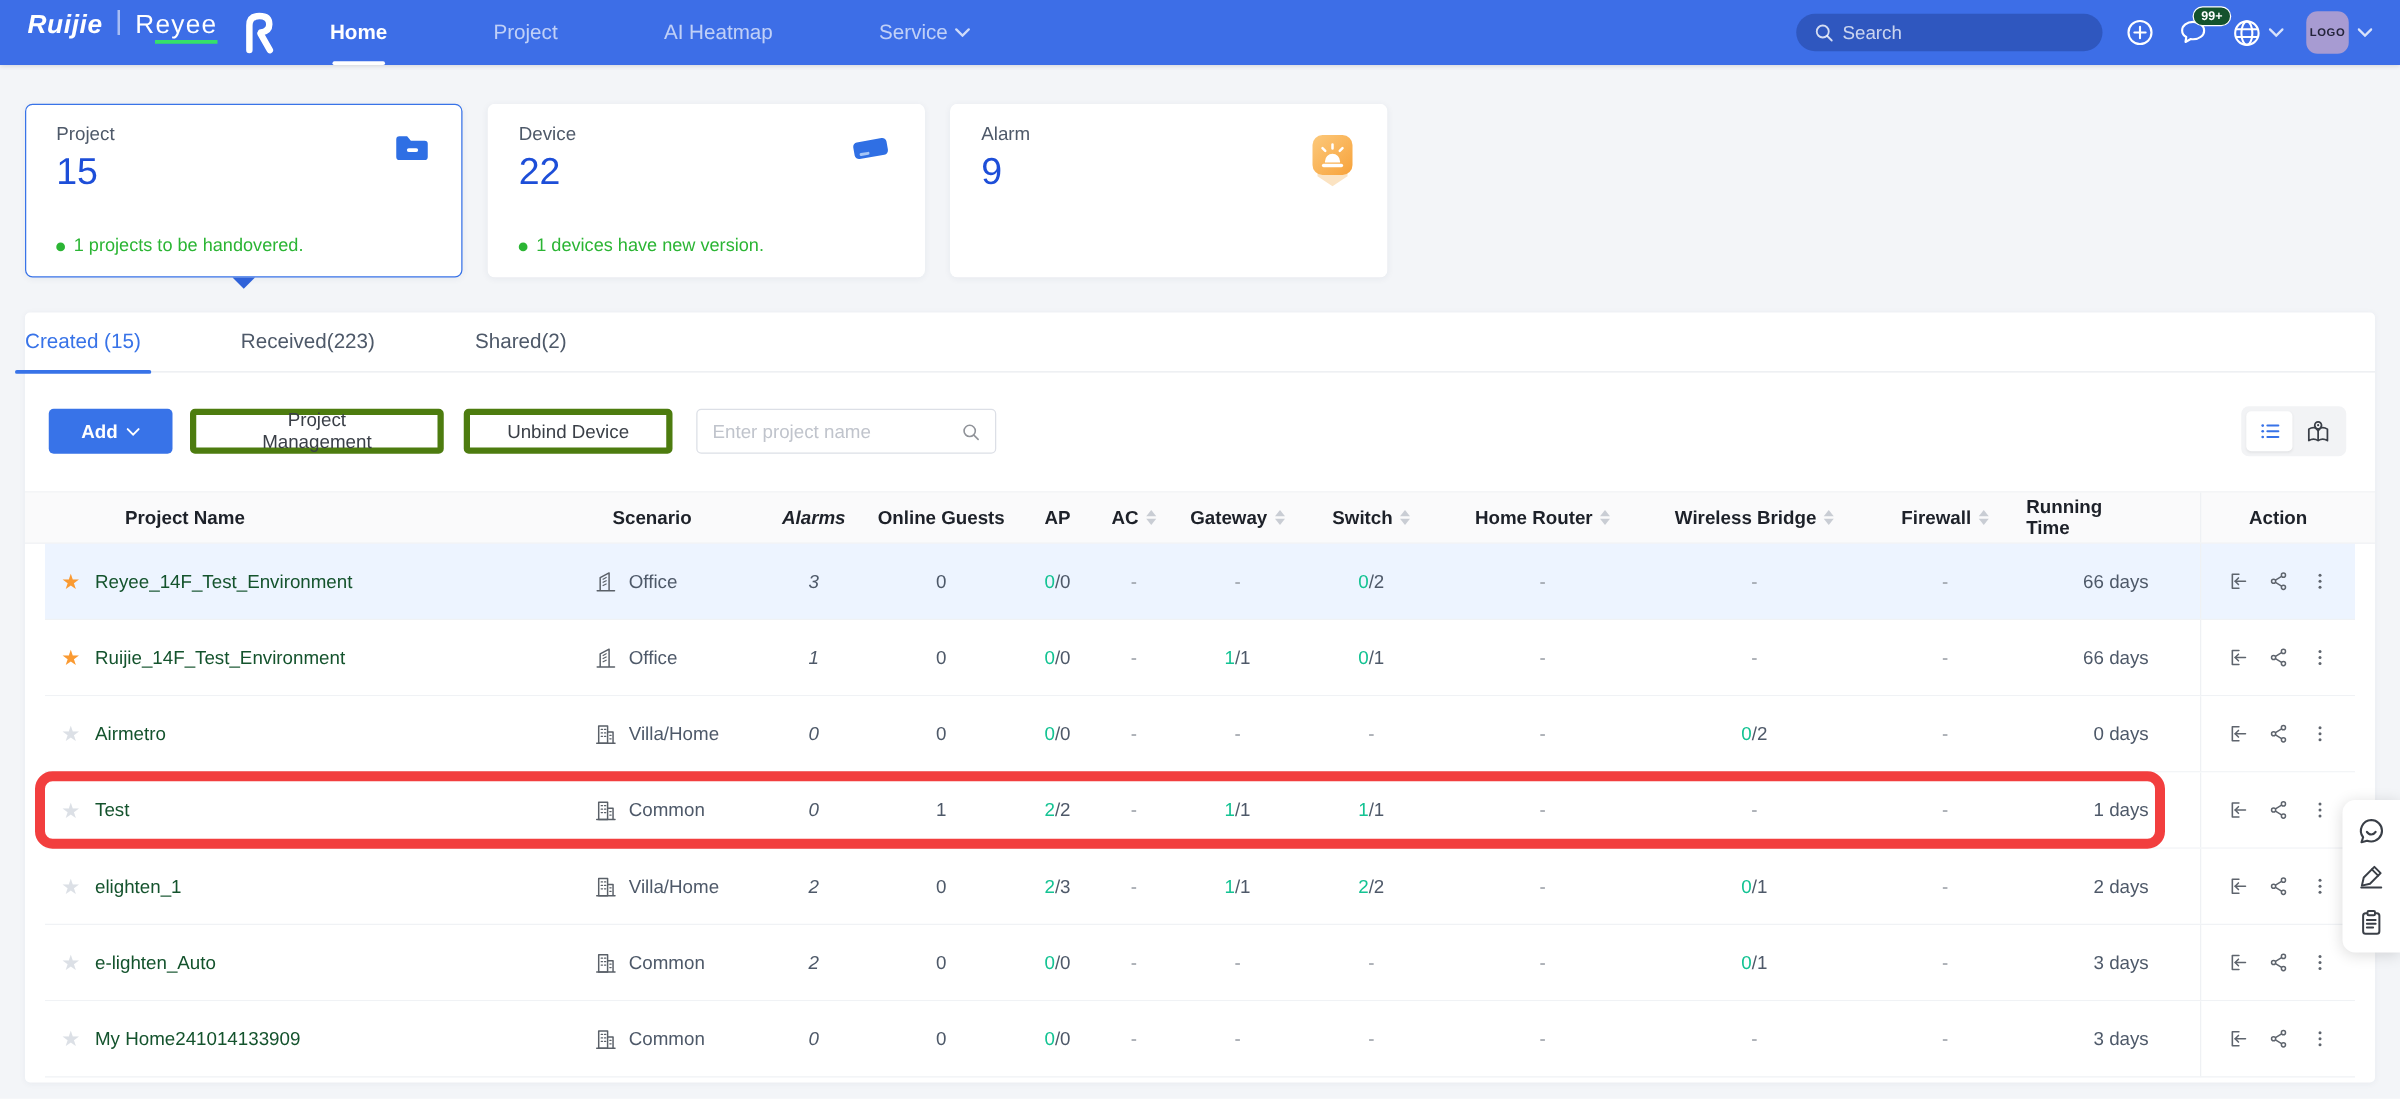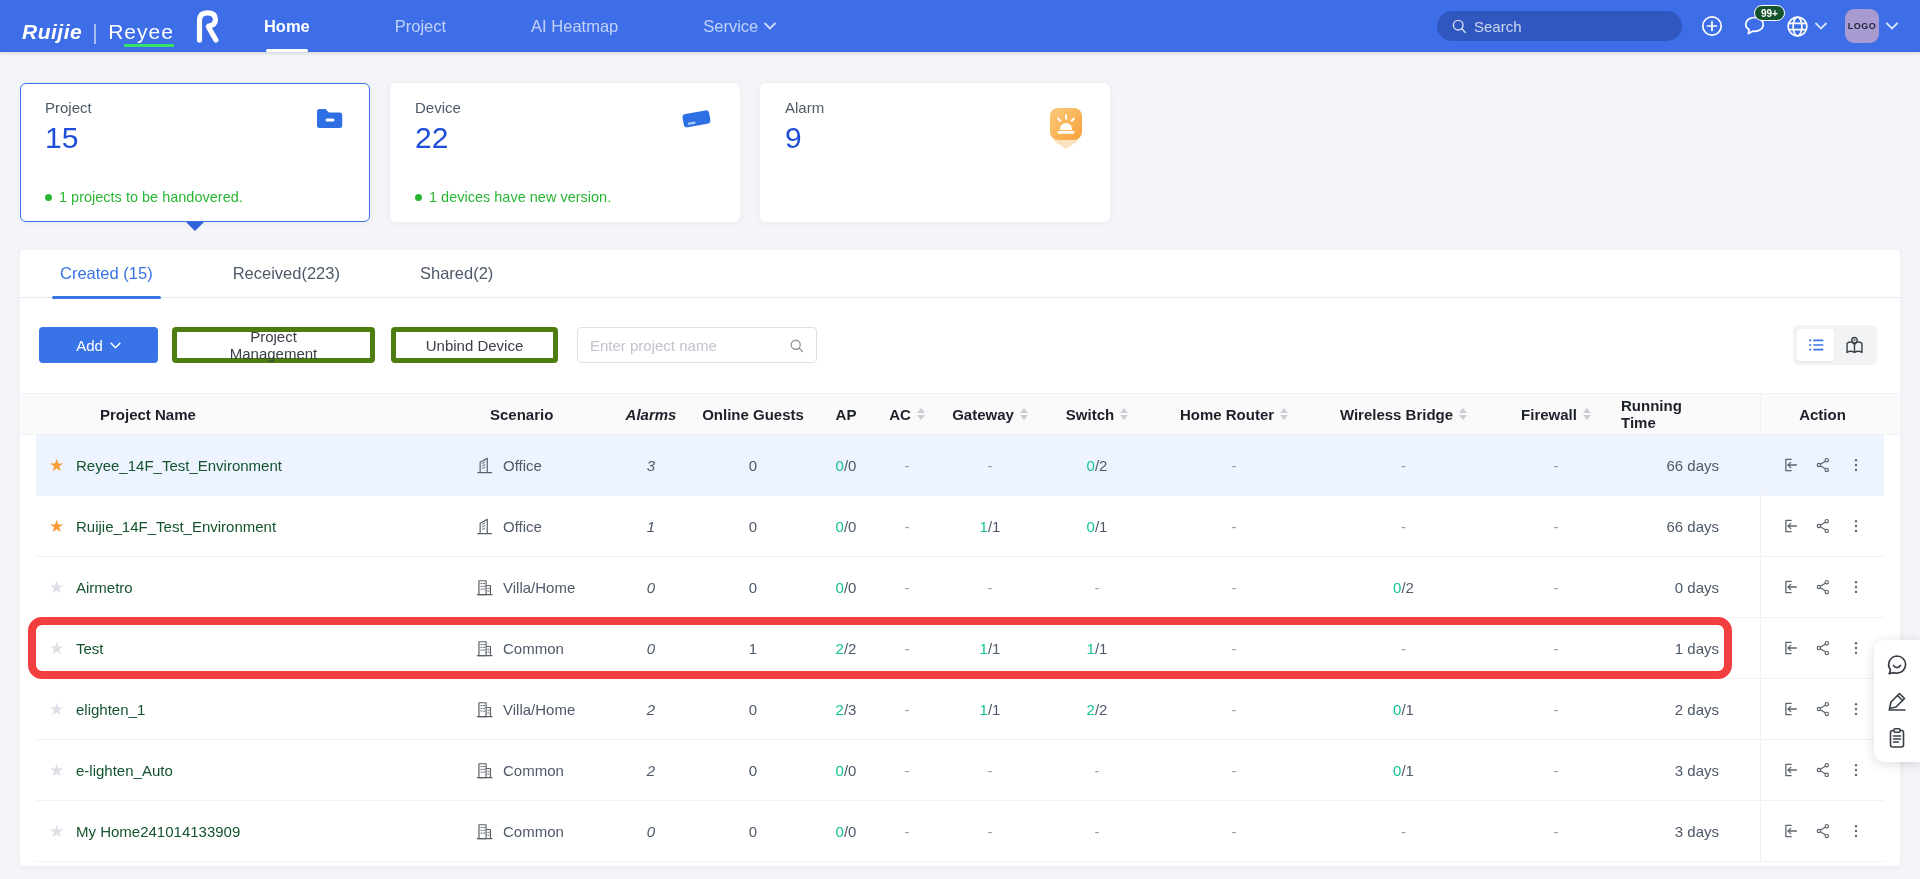--- a/index.html
+++ b/index.html
@@ -10,21 +10,21 @@
     background: #F3F5F8;
     overflow: hidden;
     color:#4E5969;
   }
   
   .navbar{
     position:absolute; top:0; left:0; width:1920px; height:52px;
     background:#3D6EE7; display:flex; align-items:center; padding:0 22px;
     box-shadow:0 1px 4px rgba(0,0,0,.15); z-index:30;
   }
-  .brand{display:flex; align-items:flex-end; gap:10px; color:#fff;}
+  .brand{display:flex; align-items:flex-start; gap:10px; color:#fff;}
   .brand-ruijie{font-size:21px; font-weight:800; font-style:italic; letter-spacing:.5px;}
   .brand-sep{width:2px; height:20px; background:rgba(255,255,255,.55); margin:0 2px;}
   .brand-reyee{font-size:21px; font-weight:500; letter-spacing:1px;}
   .brand-reyee .green-accent{border-bottom:3px solid #35E06A; padding-bottom:1px;}
   .brand-r{margin-left:8px; display:flex; align-items:center;}
   .nav-items{display:flex; align-items:center; margin-left:42px; gap:85px; height:52px;}
   .nav-item{position:relative; height:52px; display:flex; align-items:center;
     font-size:16.5px; color:rgba(255,255,255,.68); cursor:pointer; gap:6px;}
   .nav-item.active{color:#fff; font-weight:700;}
   .nav-item.active::after{content:""; position:absolute; left:2px; right:2px; bottom:0;
@@ -52,31 +52,31 @@
   .card-note{position:absolute; left:24px; bottom:16px; font-size:14.5px; color:#2BB534;
     display:flex; align-items:center; gap:7px;}
   .card-note:empty{display:none;}
   .card-note .dot{width:7px; height:7px; border-radius:50%; background:#2BB534; flex:0 0 auto;}
   .card-icon{position:absolute; right:24px; top:22px;}
   .card-caret{position:absolute; left:50%; bottom:-10px; margin-left:-9px; width:0; height:0;
     border-left:9px solid transparent; border-right:9px solid transparent; border-top:9px solid #2F62D9;}
   
   .main-panel{position:absolute; top:250px; left:20px; width:1880px; height:616px;
     background:#fff; border-radius:4px; box-shadow:0 1px 5px rgba(31,50,90,.05);}
-  .tabs{display:flex; align-items:center; height:48px; padding-left:40px; gap:80px;
+  .tabs{display:flex; align-items:center; height:48px; gap:80px;
     border-bottom:1px solid #E9EBEF;}
   .tab{position:relative; height:48px; display:flex; align-items:center; font-size:16.5px;
     color:#4E5969; cursor:pointer;}
   .tab.active{color:#3873E8;}
   .tab.active::after{content:""; position:absolute; left:-8px; right:-8px; bottom:-1px;
     height:3px; background:#3873E8; border-radius:2px;}
   .toolbar{display:flex; align-items:center; margin:27px 23px 0 19px; height:40px;}
   .btn{height:36px; border-radius:4px; font-size:15px; display:flex; align-items:center;
     justify-content:center; cursor:pointer; font-family:"Liberation Sans",sans-serif;}
-  .btn-add{width:119px; background:#3873E8; color:#fff; gap:7px; border:none;}
+  .btn-add{width:99px; background:#3873E8; color:#fff; gap:7px; border:none;font-weight:bold;}
   .btn-outline{background:#fff; border:5px solid #4d7c0f; color:#3A3F47; padding:0 29px;}
   .btn-pm{margin-left:14px; width:203px;}
   .btn-unbind{margin-left:16px; width:167px;}
   .search-box{margin-left:19px; width:240px; height:36px; border:1px solid #DCDFE6; border-radius:4px;
     display:flex; align-items:center; padding:0 12px;}
   .search-box input{flex:1; border:none; outline:none; font-size:15px; color:#3A3F47;
     font-family:"Liberation Sans",sans-serif;}
   .search-box input::placeholder{color:#C0C4CC;}
   .view-toggle{margin-left:auto; width:84px; height:40px; background:#F2F3F5; border-radius:6px;
     display:flex; align-items:center; padding:4px; gap:2px;}

